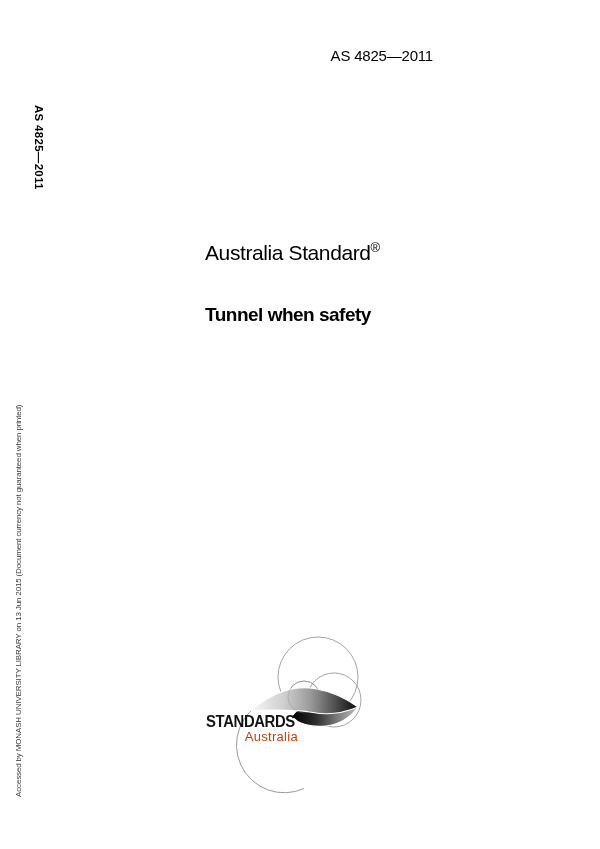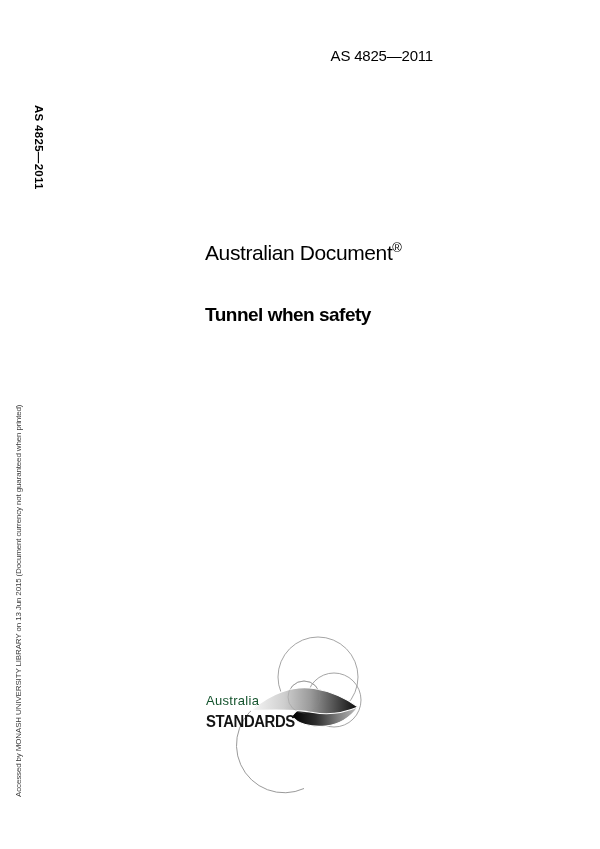--- a/index.html
+++ b/index.html
@@ -98,41 +98,42 @@
     letter-spacing: -0.4px;
     transform: scaleX(0.9);
     transform-origin: 0 0;
     color: #141414;
     line-height: 1;
     white-space: nowrap;
   }
   .logo-sub-wordmark {
     position: absolute;
     left: 206px;
-    top: 694px;
+    top: 730px;
     width: 92px;
+    text-align: right;
     font-size: 13px;
     letter-spacing: 0.3px;
-    color: #14532d;
+    color: #c2410c;
     line-height: 1;
     white-space: nowrap;
   }
 </style>
 </head>
 <body>
 
 <div id="page">
 
   <div class="doc-number">AS 4825—2011</div>
 
   <div class="spine-number">AS 4825—2011</div>
 
   <div class="access-note">Accessed by MONASH UNIVERSITY LIBRARY on 13 Jun 2015 (Document currency not guaranteed when printed)</div>
 
-  <div class="main-title"><span>Australian Document</span><span class="reg-mark">®</span></div>
+  <div class="main-title"><span>Australia Standard</span><span class="reg-mark">®</span></div>
 
   <div class="doc-title">Tunnel when safety</div>
 
   <svg class="logo-art" viewBox="195 615 210 210" xmlns="http://www.w3.org/2000/svg">
     <defs>
       <linearGradient id="gTop" gradientUnits="userSpaceOnUse" x1="252" y1="705" x2="358" y2="707">
         <stop offset="0" stop-color="#f5f5f5"></stop>
         <stop offset="0.3" stop-color="#cfcfcf"></stop>
         <stop offset="0.55" stop-color="#9a9a9a"></stop>
         <stop offset="0.8" stop-color="#4a4a4a"></stop>

